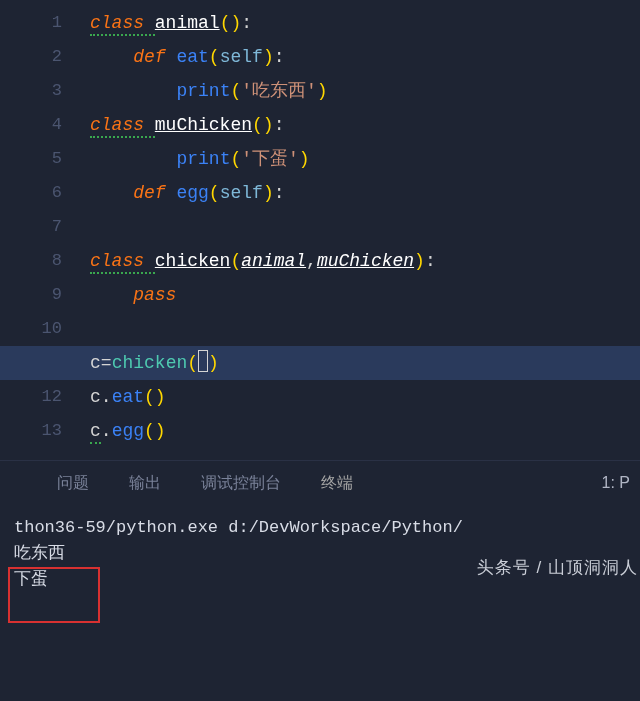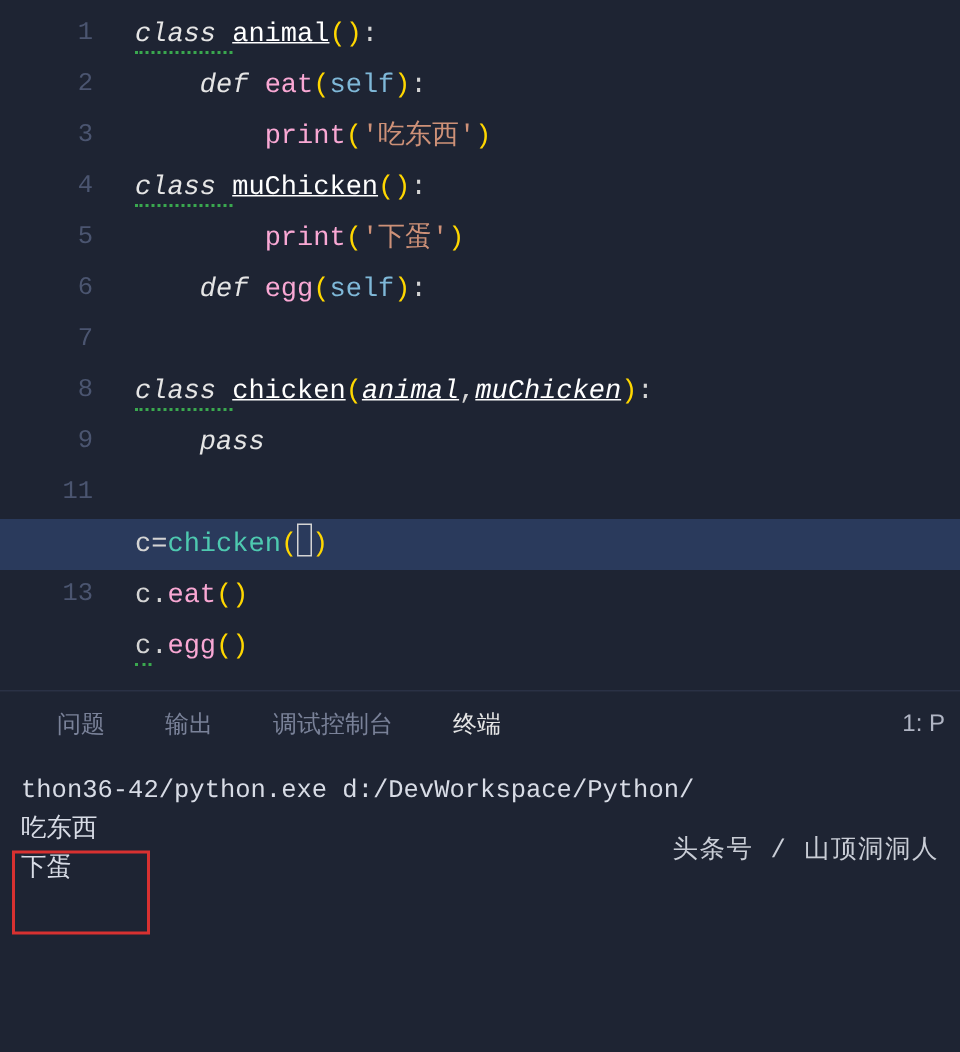--- a/index.html
+++ b/index.html
@@ -40,24 +40,24 @@
 }
 .highlight-line {
   background: #2a3a5c;
   position: absolute;
   left: -90px;
   right: 0;
   height: 34px;
   z-index: 0;
 }
 .code-line > span { position: relative; z-index: 1; }
-.kw { color: #e5e5e5; font-style: italic; }
+.kw { color: #f97316; font-style: italic; }
 .cls { color: #4ec9b0; }
 .cls-u { color: #ffffff; text-decoration: underline; }
-.fn { color: #f9a8d4; }
+.fn { color: #3b82f6; }
 .param { color: #7fb8d8; }
 .paren { color: #ffd700; }
 .str { color: #ce9178; }
 .var { color: #d4d4d4; }
 .op { color: #d4d4d4; }
 .comma { color: #d4d4d4; }
 .squiggle {
   border-bottom: 2px dotted #3aa84f;
   padding-bottom: 1px;
 }
@@ -75,23 +75,24 @@
   background: #1e2433;
 }
 .tabs {
   display: flex;
   align-items: center;
   height: 44px;
   padding-left: 38px;
   gap: 40px;
   font-size: 16px;
   font-family: -apple-system, 'Segoe UI', sans-serif;
+  margin-left: 19px;
 }
 .tab { color: #7a8299; cursor: pointer; }
-.tab.active { color: #e5e5e5; }
+.tab.active { color: #a3a3a3; }
 .tab-right {
   margin-left: auto;
   padding-right: 10px;
   color: #b0b5c4;
 }
 .terminal {
   padding: 10px 14px;
   font-size: 17px;
   font-family: Consolas, 'Courier New', monospace;
   color: #d8dce6;
@@ -103,42 +104,43 @@
   border: 2px solid #d83131;
   position: absolute;
   left: 8px;
   top: 62px;
   width: 92px;
   height: 56px;
   pointer-events: none;
 }
 .watermark {
   position: absolute;
-  right: 14px;
+  right: 2px;
   bottom: 22px;
   color: #c9cdd6;
-  font-family: Liberation Mono, monospace;
+  font-family: Liberation Sans, sans-serif;
   font-size: 17px;
   letter-spacing: 1px;
 }
 </style>
 </head>
 <body>
 
 <div class="editor">
   <div class="gutter">
     <div class="line-num">1</div>
     <div class="line-num">2</div>
     <div class="line-num">3</div>
     <div class="line-num">4</div>
     <div class="line-num">5</div>
     <div class="line-num">6</div>
     <div class="line-num">7</div>
     <div class="line-num">8</div>
     <div class="line-num">9</div>
+    <div class="line-num">10</div>
     <div class="line-num">11</div>
     <div class="line-num">12</div>
     <div class="line-num">13</div>
   </div>
   <div class="code">
     <div class="code-line"><span class="kw squiggle">class </span><span class="cls-u">animal</span><span class="paren">()</span><span class="var">:</span></div>
     <div class="code-line"><span>    </span><span class="kw">def </span><span class="fn">eat</span><span class="paren">(</span><span class="param">self</span><span class="paren">)</span><span class="var">:</span></div>
     <div class="code-line"><span>        </span><span class="fn">print</span><span class="paren">(</span><span class="str">'吃东西'</span><span class="paren">)</span></div>
     <div class="code-line"><span class="kw squiggle">class </span><span class="cls-u">muChicken</span><span class="paren">()</span><span class="var">:</span></div>
     <div class="code-line"><span>        </span><span class="fn">print</span><span class="paren">(</span><span class="str">'下蛋'</span><span class="paren">)</span></div>
@@ -155,19 +157,19 @@
 
 <div class="panel">
   <div class="tabs">
     <span class="tab">问题</span>
     <span class="tab">输出</span>
     <span class="tab">调试控制台</span>
     <span class="tab active">终端</span>
     <span class="tab-right">1: P</span>
   </div>
   <div class="terminal">
-    <div class="term-line">thon36-42/python.exe d:/DevWorkspace/Python/</div>
+    <div class="term-line">thon36-59/python.exe d:/DevWorkspace/Python/</div>
     <div class="term-line">吃东西</div>
     <div class="term-line">下蛋</div>
     <div class="red-box"></div>
     <div class="watermark">头条号 / 山顶洞洞人</div>
   </div>
 </div>
 
 </body></html>

